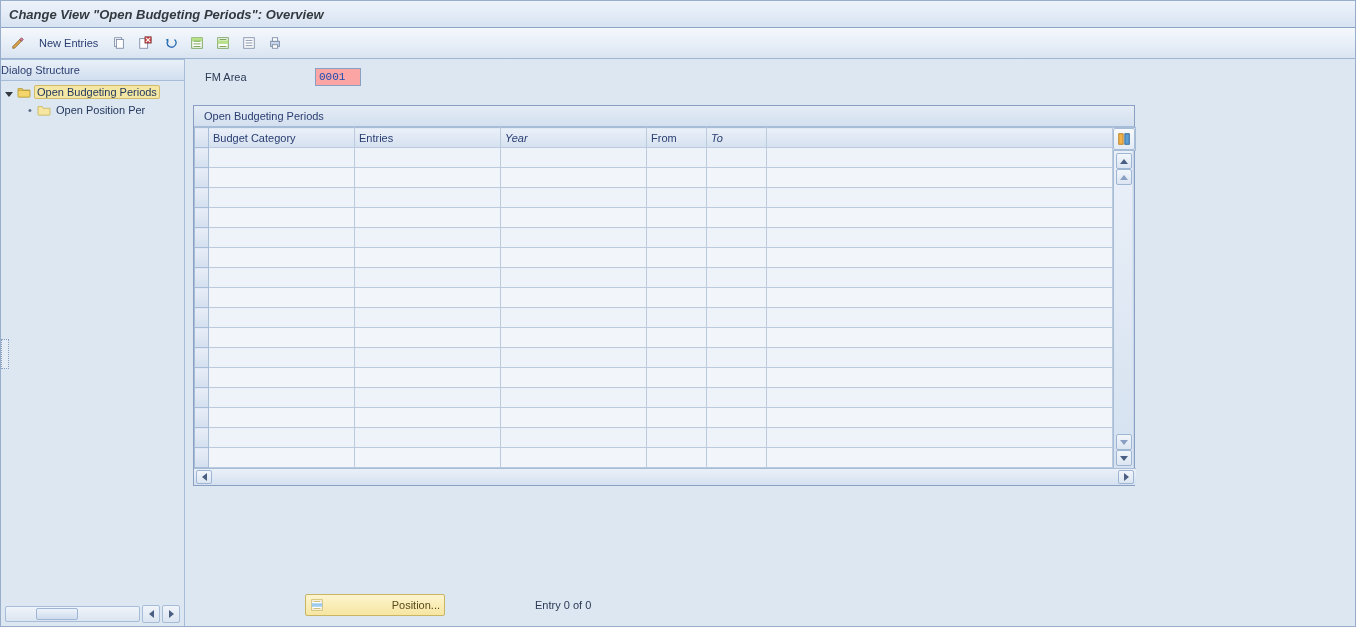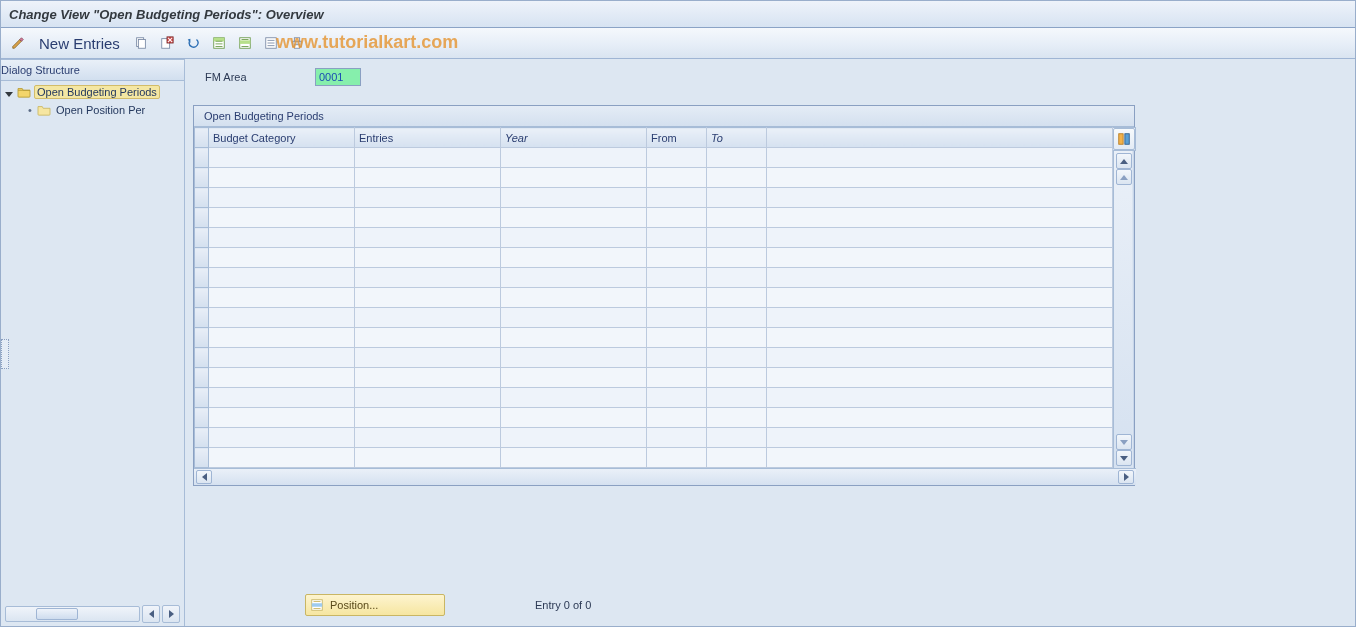--- a/index.html
+++ b/index.html
@@ -48,21 +48,21 @@
     width: 20px;
     height: 20px;
     display: flex;
     align-items: center;
     justify-content: center;
     border: 1px solid transparent;
     border-radius: 3px;
   }
   .new-entries {
     color: #2a3d70;
-    font-size: 15px;
+    font-size: 11px;
     padding: 2px 6px;
     border-radius: 3px;
     cursor: default;
   }
   .watermark {
     position: absolute;
     left: 275px;
     top: 4px;
     font-size: 18px;
     font-weight: bold;
@@ -202,22 +202,22 @@
   }
   .field-label {
     width: 110px;
     color: #2c3a55;
     padding-left: 8px;
   }
   .field-value {
     width: 38px;
     height: 16px;
     border: 1px solid #8aa0c2;
-    background: #86efac;
-    font-family: Liberation Sans, sans-serif;
+    background: #fca5a5;
+    font-family: Liberation Mono, monospace;
     font-size: 11px;
     color: #1a4db3;
     padding: 0 3px;
     display:flex;
     align-items:center;
   }
   
   .table-panel {
     width: 940px;
     border: 1px solid #8aa0c2;
@@ -337,21 +337,21 @@
     height:20px;
     background:linear-gradient(#fdf4cf,#f6e6a1);
     border:1px solid #c9b664;
     border-radius:2px;
     display:flex;
     align-items:center;
     padding:0 4px;
     gap:6px;
     color:#5a4a1a;
   }
-  .position-btn .plabel{ flex:1; text-align:left; }
+  .position-btn .plabel{ flex:1; text-align:right; }
   .entry-status{ color:#2c3a55; }
 
   .tri-l, .tri-r, .tri-u, .tri-d { width:0;height:0;display:inline-block; }
   .tri-l{ border-top:4px solid transparent;border-bottom:4px solid transparent;border-right:5px solid #4a5f82;}
   .tri-r{ border-top:4px solid transparent;border-bottom:4px solid transparent;border-left:5px solid #4a5f82;}
   .tri-u{ border-left:4px solid transparent;border-right:4px solid transparent;border-bottom:5px solid #4a5f82;}
   .tri-d{ border-left:4px solid transparent;border-right:4px solid transparent;border-top:5px solid #4a5f82;}
   .tri-d-open{ border-left:4px solid transparent;border-right:4px solid transparent;border-top:5px solid #33393f;}
 </style>
 </head>
@@ -410,21 +410,20 @@
           <path d="M4 5h8M4 8h8M4 11h8" stroke="#7a8aa5"></path>
         </svg>
     </div>
     <div class="tool-btn">
       <svg class="ic" viewBox="0 0 16 16">
           <rect x="3" y="6" width="10" height="6" fill="#c7d6ea" stroke="#7a8aa5"></rect>
           <rect x="5" y="2" width="6" height="4" fill="#fff" stroke="#7a8aa5"></rect>
           <rect x="5" y="10" width="6" height="4" fill="#fff" stroke="#7a8aa5"></rect>
         </svg>
     </div>
-    <span class="watermark">www.tutorialkart.com</span>
   </div>
 
   <div class="workspace">
 
     <div class="sidebar">
       <div class="sidebar-header">Dialog Structure</div>
       <div class="tree">
         <div class="tree-row selected">
           <span class="tree-arrow"><span class="tri-d-open" style="display:inline-block;width:0;height:0;"></span></span>
           <span class="folder-ic">

